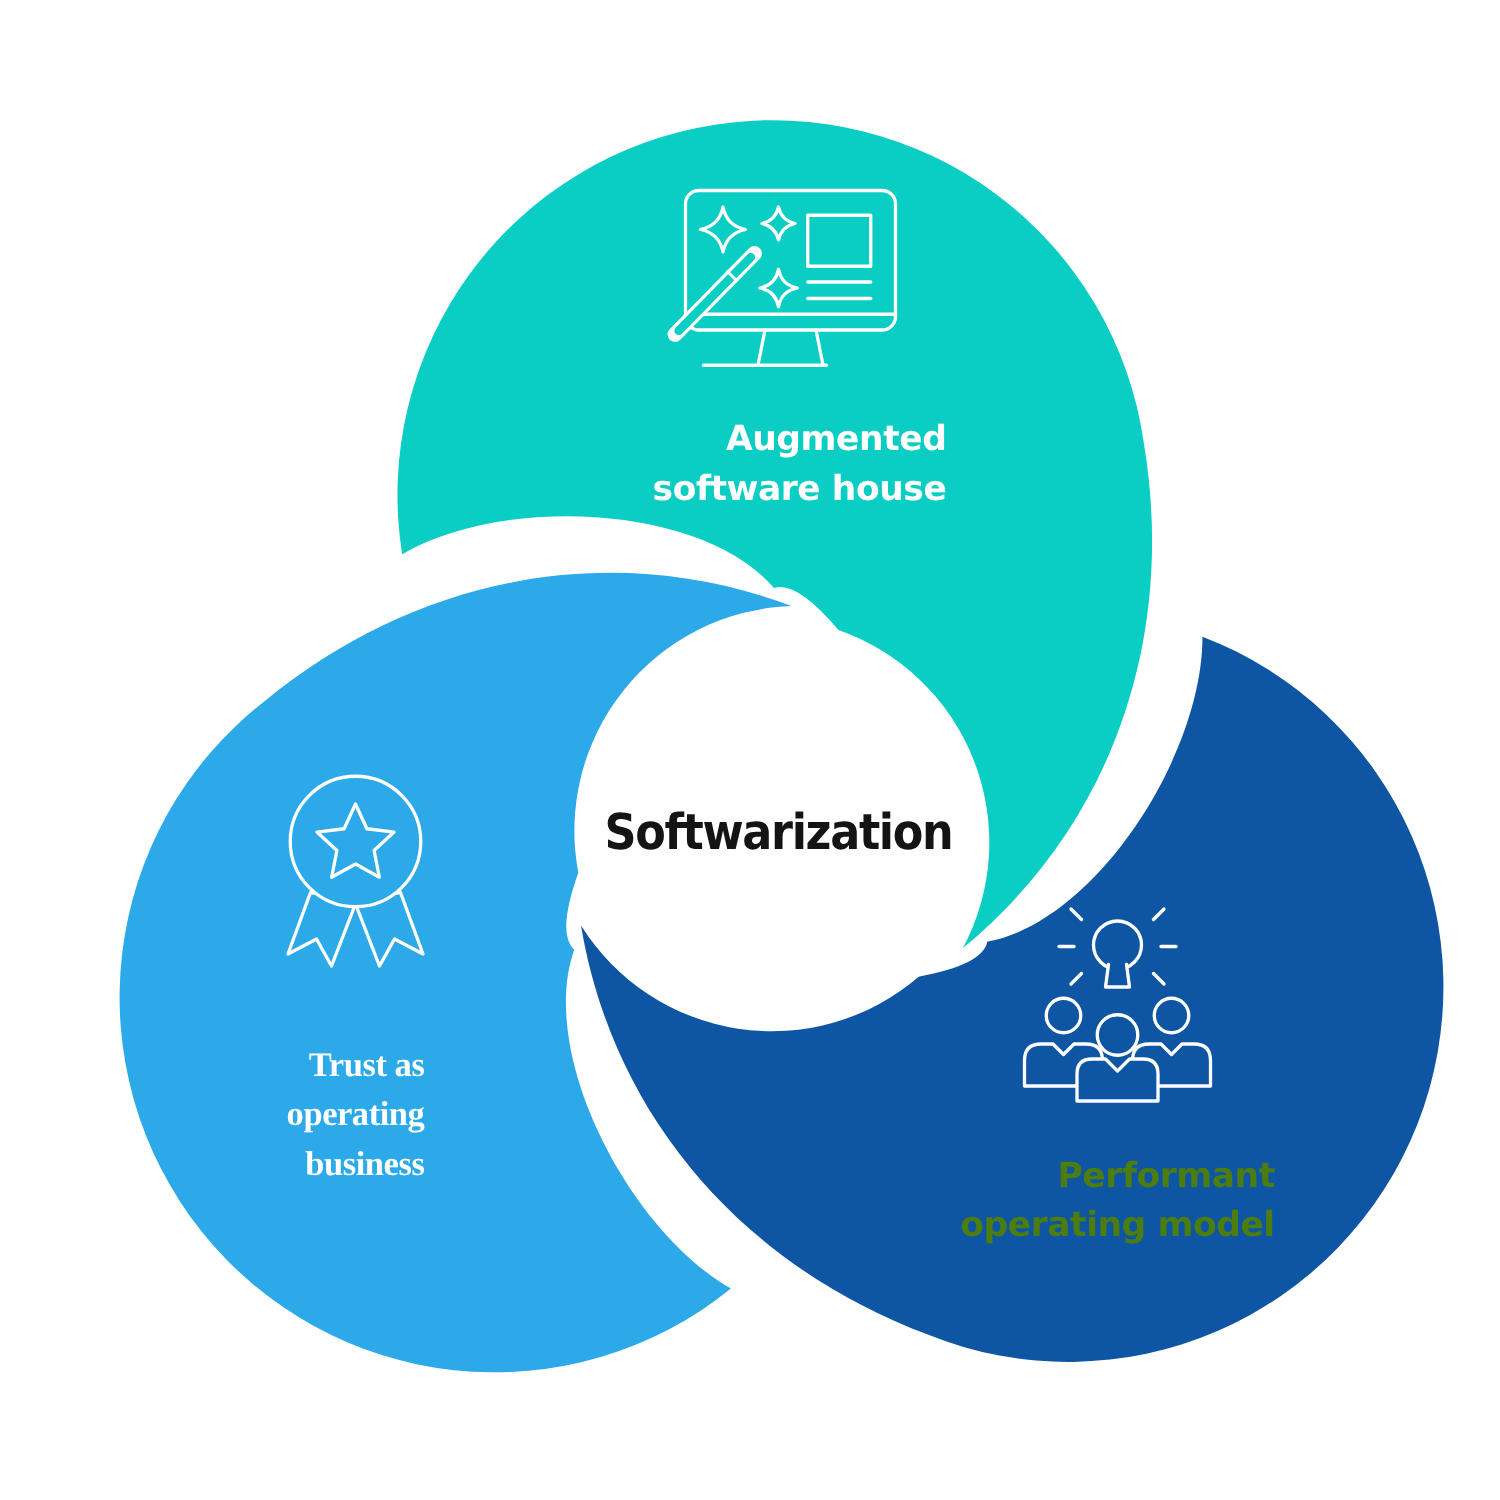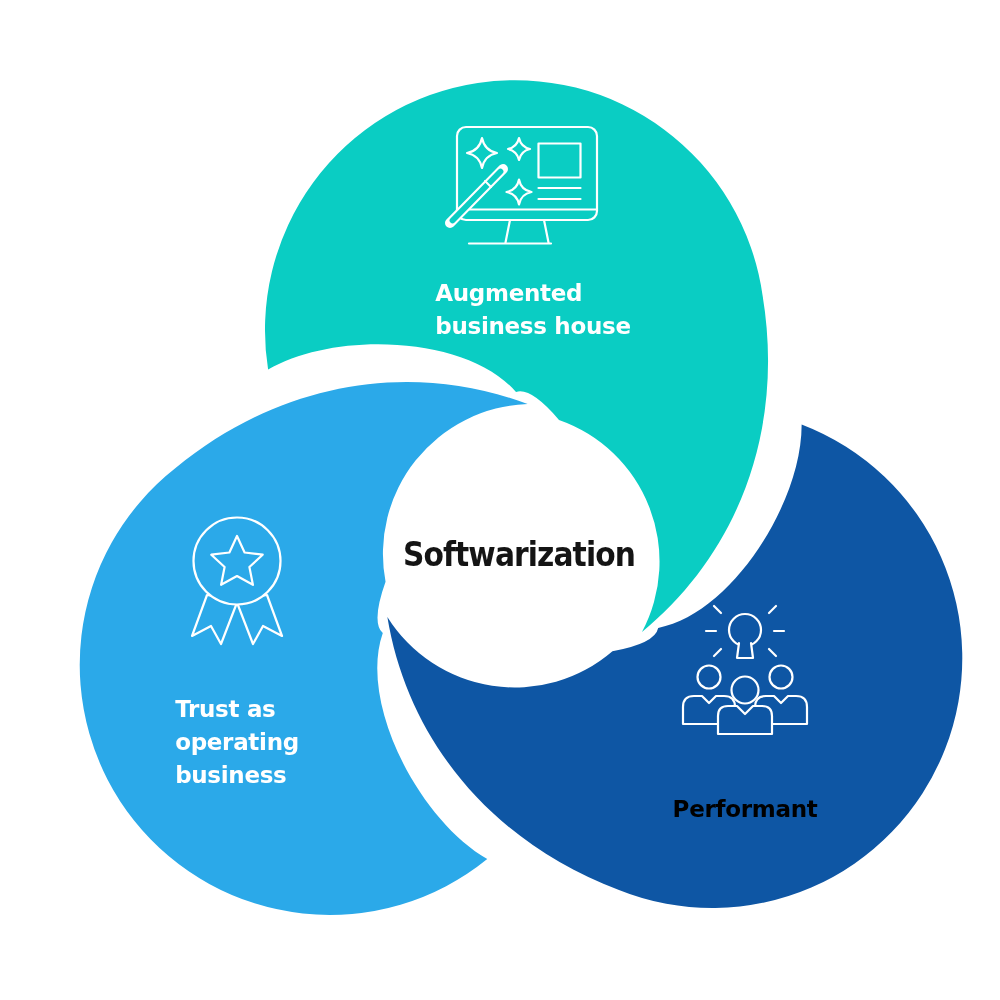--- a/index.html
+++ b/index.html
@@ -1,20 +1,20 @@
 <!DOCTYPE html>
 <html><head>
 <meta charset="utf-8">
 <style>
   html,body{margin:0;padding:0;}
   body{width:1000px;height:1000px;position:relative;overflow:hidden;
        font-family:"DejaVu Sans","Liberation Sans",sans-serif;}
   .canvas{position:absolute;inset:0;width:1000px;height:1000px;}
   svg{position:absolute;left:0;top:0;}
-  .label{position:absolute;transform:translateX(-50%);text-align:left;
+  .label{position:absolute;transform:translateX(-50%);text-align:right;
          color:#ffffff;font-weight:700;font-size:23px;line-height:33px;
          letter-spacing:-0.3px;white-space:nowrap;}
   .title{position:absolute;transform:translateX(-50%) scaleX(0.9);
          text-align:center;font-weight:700;font-size:33px;
          letter-spacing:-1px;white-space:nowrap;}
 </style>
 </head>
 <body style="background: rgb(255, 255, 255);">
 
 <div class="canvas">
@@ -75,26 +75,27 @@
     <path d="M 755,724 L 755,707 Q 755,696 766,696 L 774,696 L 781,703 L 788,696 L 796,696 Q 807,696 807,707 L 807,724 Z" fill="#0E56A4"></path>
     <circle cx="745" cy="690" r="13.5" fill="#0E56A4"></circle>
     <path d="M 718,734 L 718,716 Q 718,706 728,706 L 737,706 L 745,714 L 753,706 L 762,706 Q 772,706 772,716 L 772,734 Z" fill="#0E56A4"></path>
   </g>
 </svg>
 
 <div class="title" style="left: 519px; top: 535px; color: rgb(20, 20, 20);">Softwarization</div>
 
 <div class="label" style="left: 533px; top: 277px; color: rgb(255, 255, 255);">
   <div>Augmented</div>
-  <div>business house</div>
+  <div>software house</div>
 </div>
 
-<div class="label" style="left: 237px; top: 693px; color: rgb(255, 255, 255);">
+<div class="label" style="left: 237px; top: 693px; color: rgb(255, 255, 255); font-family: Liberation Serif, serif;">
   <div>Trust as</div>
   <div>operating</div>
   <div>business</div>
 </div>
 
-<div class="label" style="left: 745px; top: 793px; color: #000000;">
+<div class="label" style="left: 745px; top: 768px; color: #4d7c0f;">
   <div>Performant</div>
+  <div>operating model</div>
 </div>
 
 </div>
 
 </body></html>

